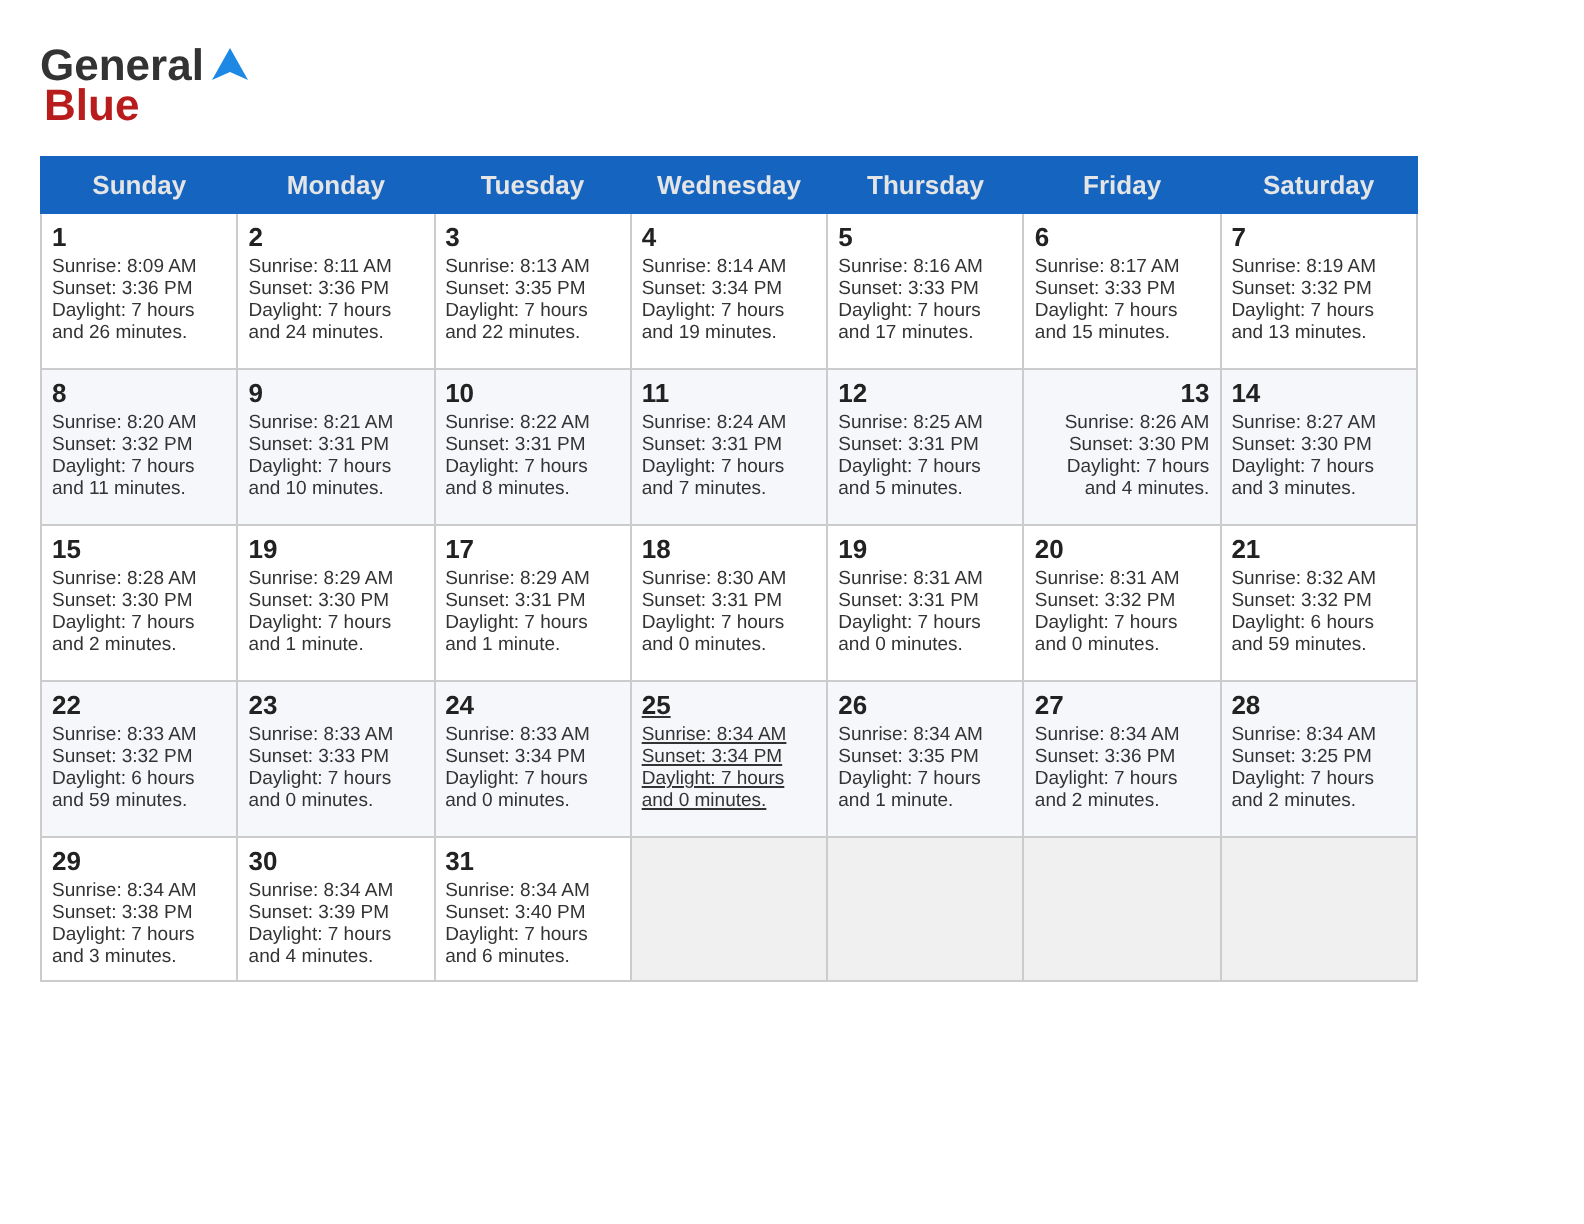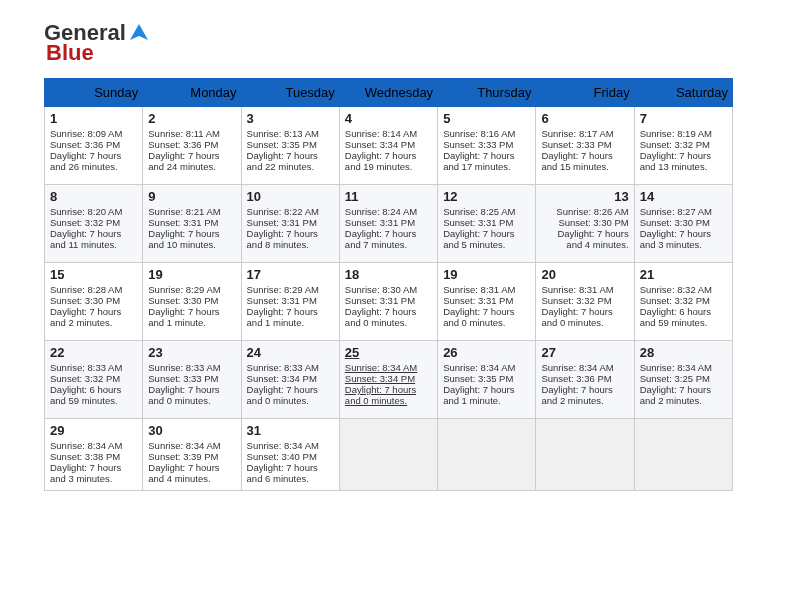--- a/index.html
+++ b/index.html
@@ -6,21 +6,20 @@
     body {
       font-family: Arial, sans-serif;
       background: #fff;
       width: 792px;
       height: 612px;
       overflow: hidden;
     }
     .page {
       width: 729px;
       padding: 20px 20px 10px 20px;
-      margin-left: 24px;
     }
     .header {
       display: flex;
       justify-content: space-between;
       align-items: flex-start;
       margin-bottom: 12px;
     }
     .logo {
       display: flex;
       flex-direction: column;
@@ -38,25 +37,25 @@
       font-size: 16px;
       font-weight: normal;
       color: #555;
     }
     .calendar {
       width: 100%;
       border-collapse: collapse;
     }
     .calendar th {
       background: #1565c0;
-      color: #000000;
+      color: #e5e5e5;
       font-size: 13px;
-      font-weight: normal;
+      font-weight: bold;
       padding: 6px 4px;
-      text-align: right;
+      text-align: center;
       border: 1px solid #1565c0;
     }
     .calendar td {
       border: 1px solid #ccc;
       vertical-align: top;
       padding: 4px 5px;
       font-size: 9.5px;
       color: #333;
       width: calc(100% / 7);
       height: 78px;

